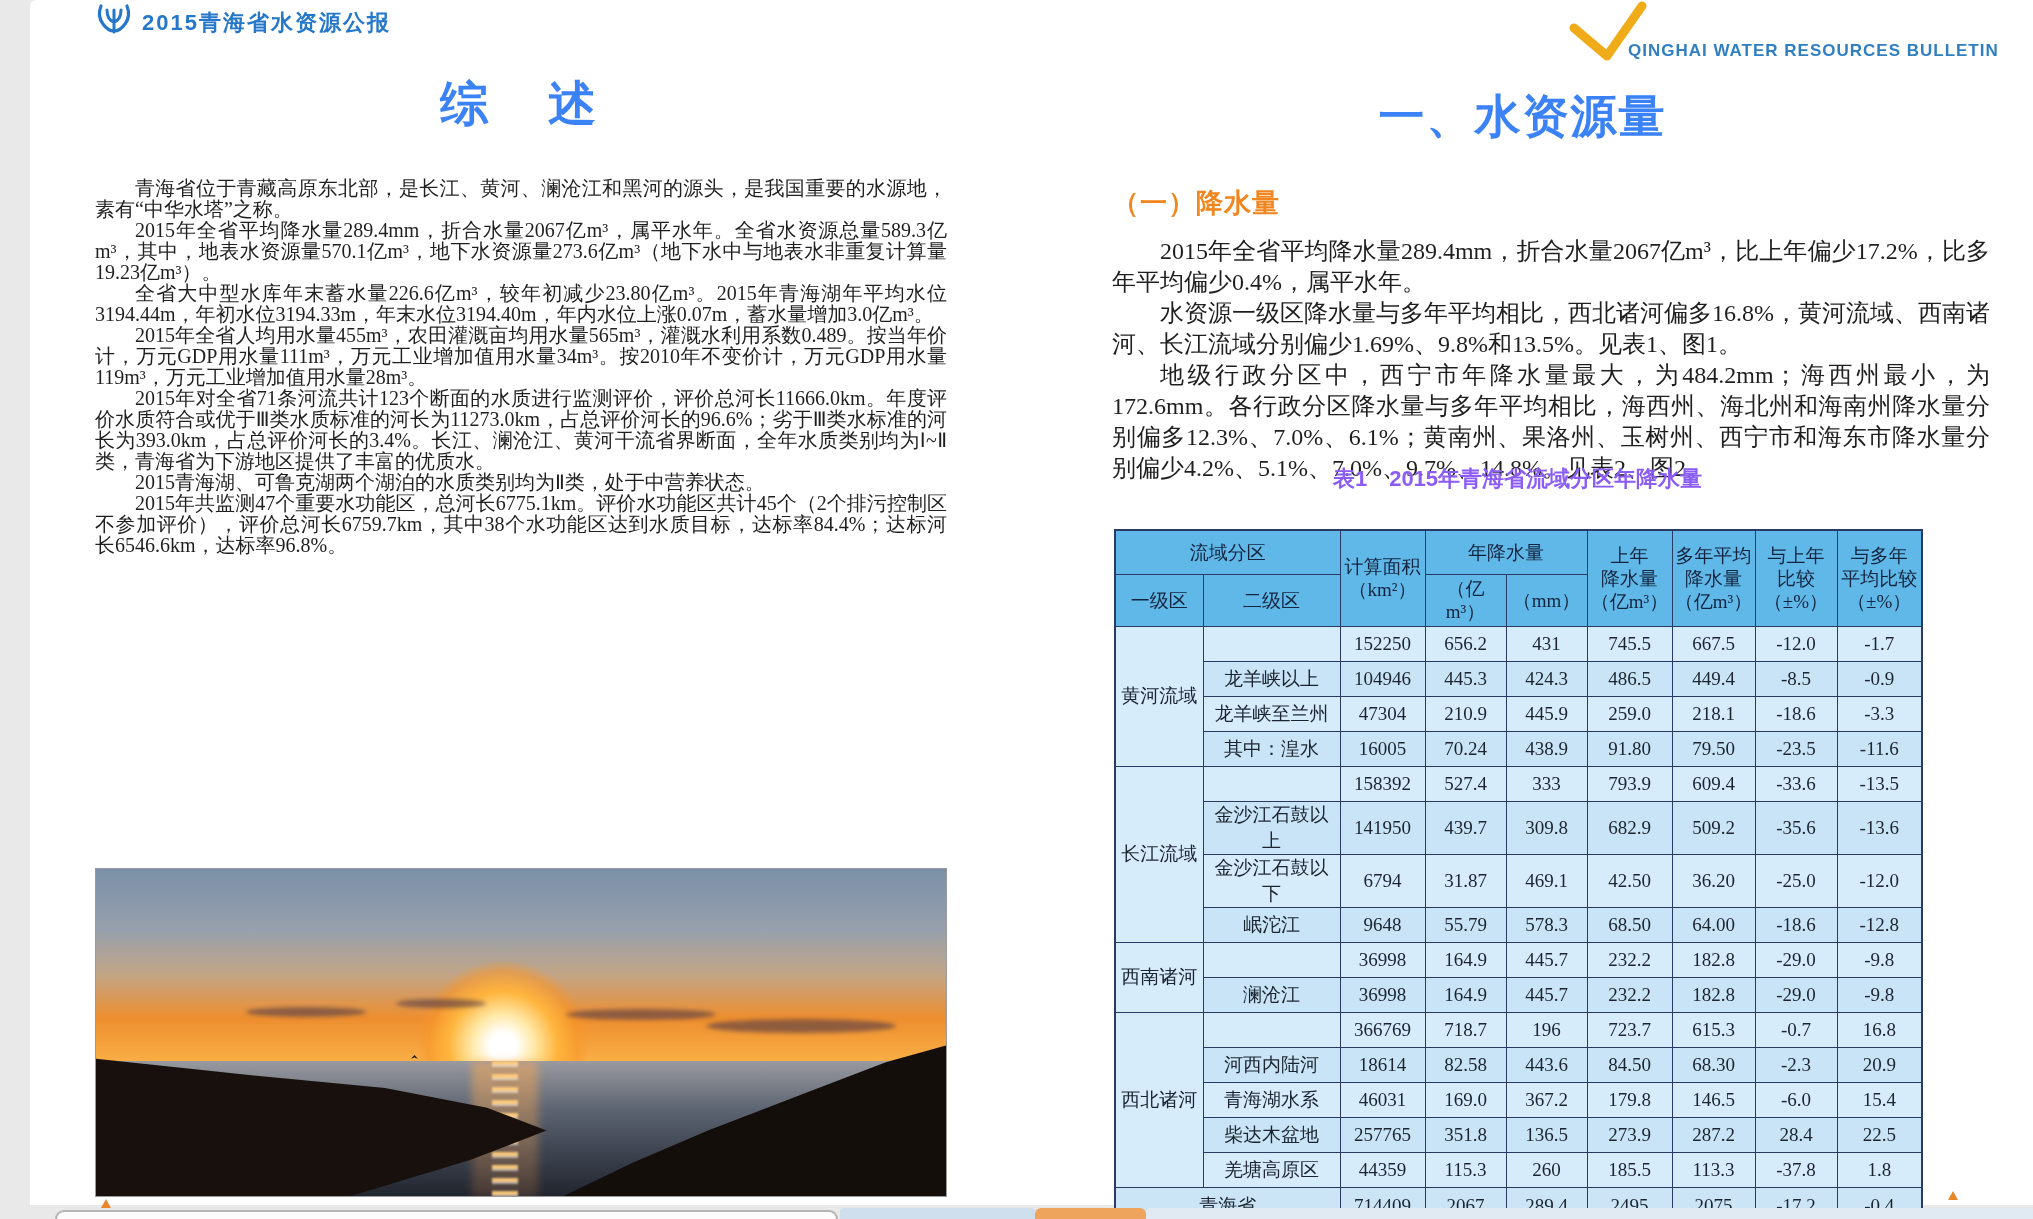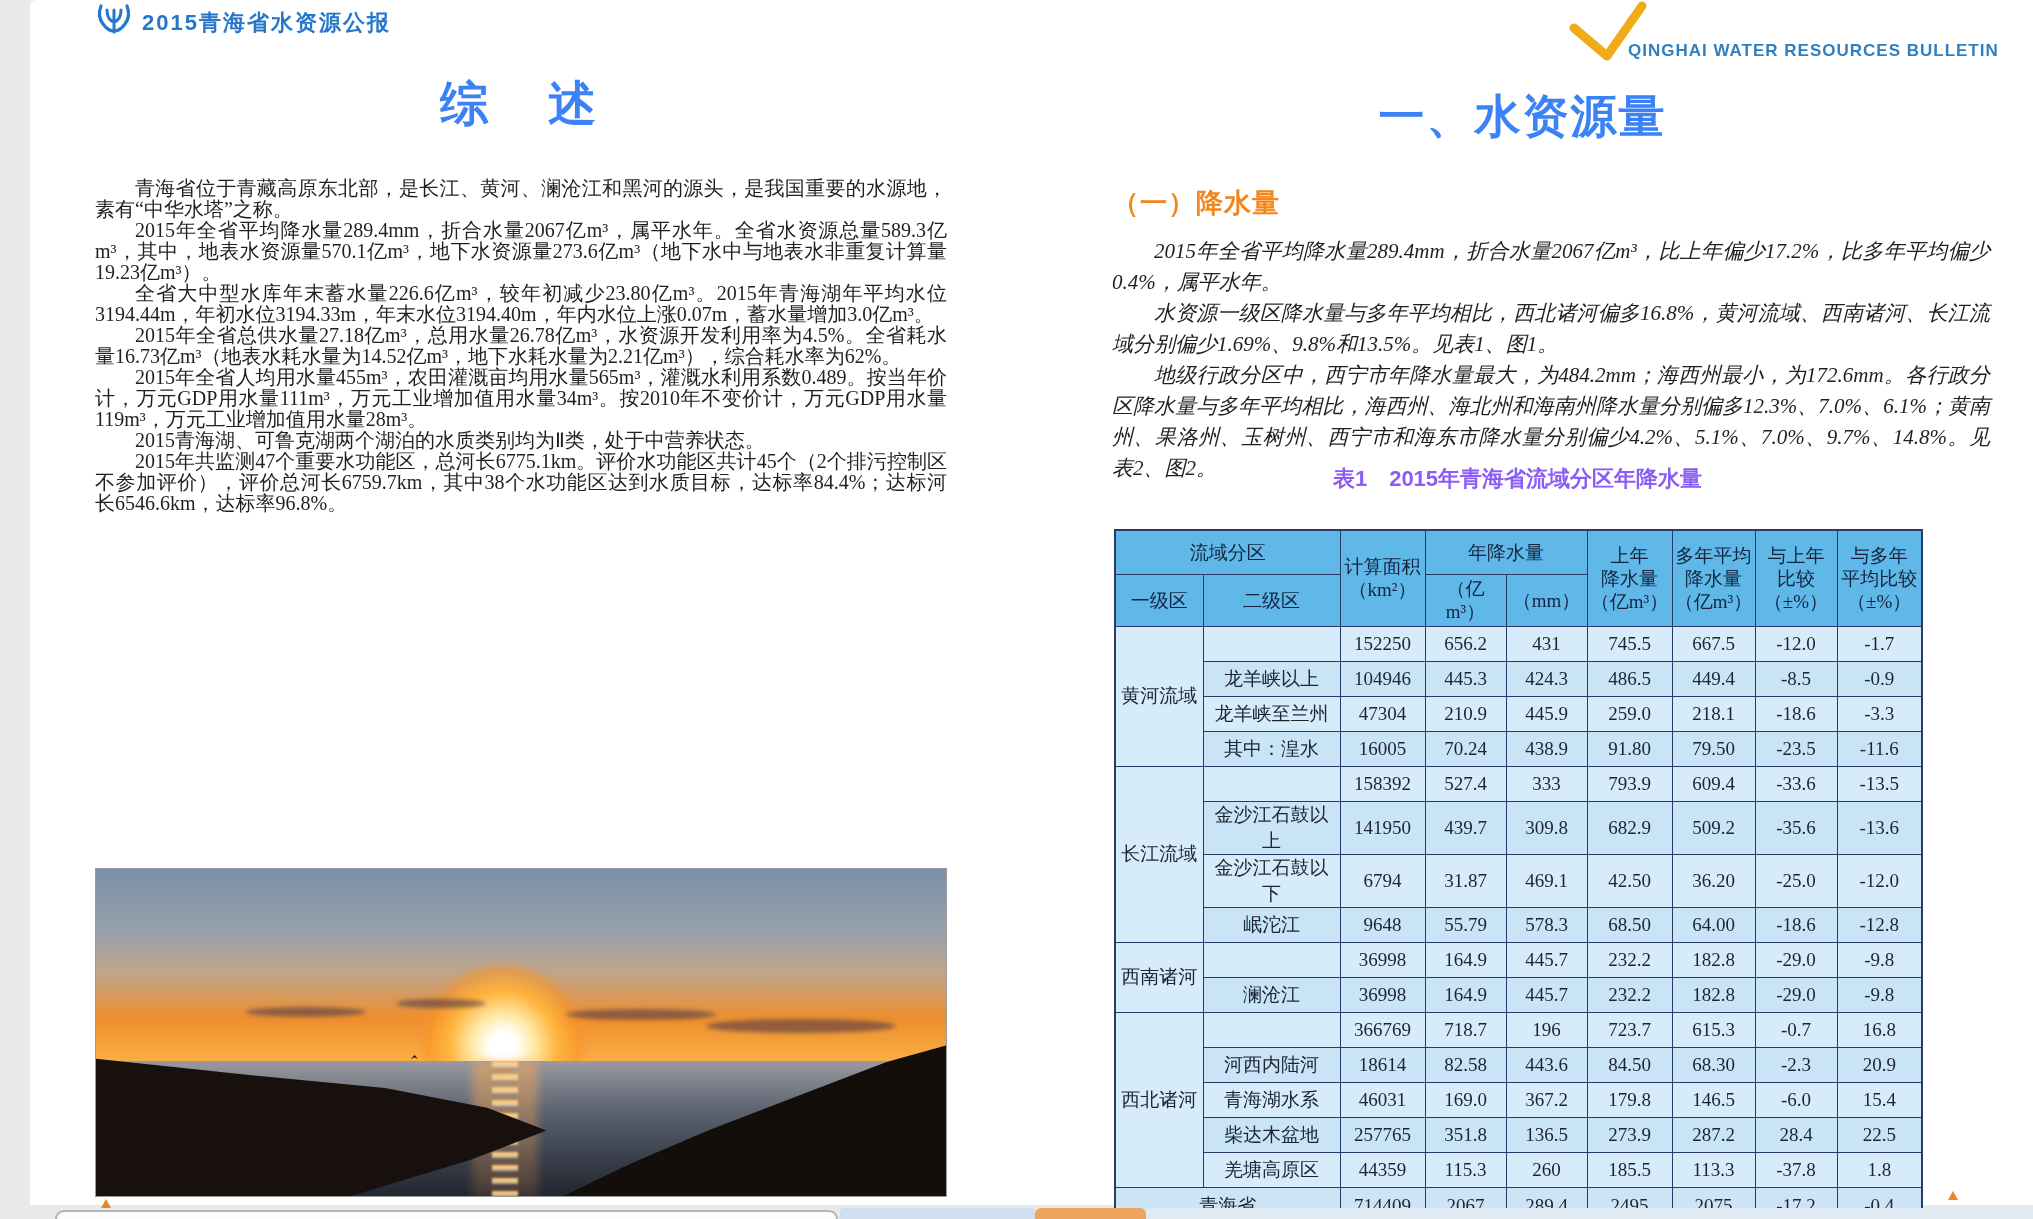--- a/index.html
+++ b/index.html
@@ -19,21 +19,21 @@
 
   
   .big-title { position:absolute; left:0; width:100%; text-align:center;
                font-family:"Liberation Sans",sans-serif; font-weight:bold; color:#3b82f6; }
   #pageL .big-title { top:72px; font-size:48px; letter-spacing:6px; }
   #pageR .big-title { top:86px; font-size:46px; letter-spacing:2px; }
 
   .textL { position:absolute; left:65px; top:178px; width:852px;
            font-size:20px; line-height:21px; text-align:justify; }
   .textR { position:absolute; left:100px; top:236px; width:878px;
-           font-size:21px; line-height:31px; text-align:justify;font-style:italic; }
+           font-size:24px; line-height:31px; text-align:justify; }
   .para { text-indent:2em; }
 
   .section-head { position:absolute; left:100px; top:185px; font-family:"Liberation Sans",sans-serif;
                   font-size:27px; font-weight:bold; color:#f0861d; letter-spacing:1px; }
 
   .table-title { position:absolute; left:102px; top:464px; width:807px; text-align:center;
                  font-family:"Liberation Sans",sans-serif; font-size:22px; font-weight:bold; color:#8b5cf6; }
 
   
   .table-wrap { position:absolute; left:102px; top:529px; }
@@ -84,22 +84,22 @@
 </head>
 <body>
 
 <div class="page" id="pageL">
   <div class="big-title">综　述</div>
 
   <div class="textL">
     <div class="para">青海省位于青藏高原东北部，是长江、黄河、澜沧江和黑河的源头，是我国重要的水源地，素有“中华水塔”之称。</div>
     <div class="para">2015年全省平均降水量289.4mm，折合水量2067亿m³，属平水年。全省水资源总量589.3亿m³，其中，地表水资源量570.1亿m³，地下水资源量273.6亿m³（地下水中与地表水非重复计算量19.23亿m³）。</div>
     <div class="para">全省大中型水库年末蓄水量226.6亿m³，较年初减少23.80亿m³。2015年青海湖年平均水位3194.44m，年初水位3194.33m，年末水位3194.40m，年内水位上涨0.07m，蓄水量增加3.0亿m³。</div>
-    <div class="para">2015年全省总供水量27.18亿m³，总用水量26.78亿m³，水资源开发利用率为4.5%。全省耗水量16.73亿m³（地表水耗水量为14.52亿m³，地下水耗水量为2.21亿m³），综合耗水率为62%。</div>
     <div class="para">2015年全省人均用水量455m³，农田灌溉亩均用水量565m³，灌溉水利用系数0.489。按当年价计，万元GDP用水量111m³，万元工业增加值用水量34m³。按2010年不变价计，万元GDP用水量119m³，万元工业增加值用水量28m³。</div>
+    <div class="para">2015年对全省71条河流共计123个断面的水质进行监测评价，评价总河长11666.0km。年度评价水质符合或优于Ⅲ类水质标准的河长为11273.0km，占总评价河长的96.6%；劣于Ⅲ类水标准的河长为393.0km，占总评价河长的3.4%。长江、澜沧江、黄河干流省界断面，全年水质类别均为Ⅰ~Ⅱ类，青海省为下游地区提供了丰富的优质水。</div>
     <div class="para">2015青海湖、可鲁克湖两个湖泊的水质类别均为Ⅱ类，处于中营养状态。</div>
     <div class="para">2015年共监测47个重要水功能区，总河长6775.1km。评价水功能区共计45个（2个排污控制区不参加评价），评价总河长6759.7km，其中38个水功能区达到水质目标，达标率84.4%；达标河长6546.6km，达标率96.8%。</div>
   </div>
 
   <div class="photo">
     <div class="sky"></div>
     <div class="sun"></div>
     <div class="cloud" style="left:150px;top:138px;width:120px;height:10px;"></div>
     <div class="cloud" style="left:300px;top:130px;width:90px;height:9px;"></div>
     <div class="cloud" style="left:470px;top:140px;width:150px;height:11px;"></div>

